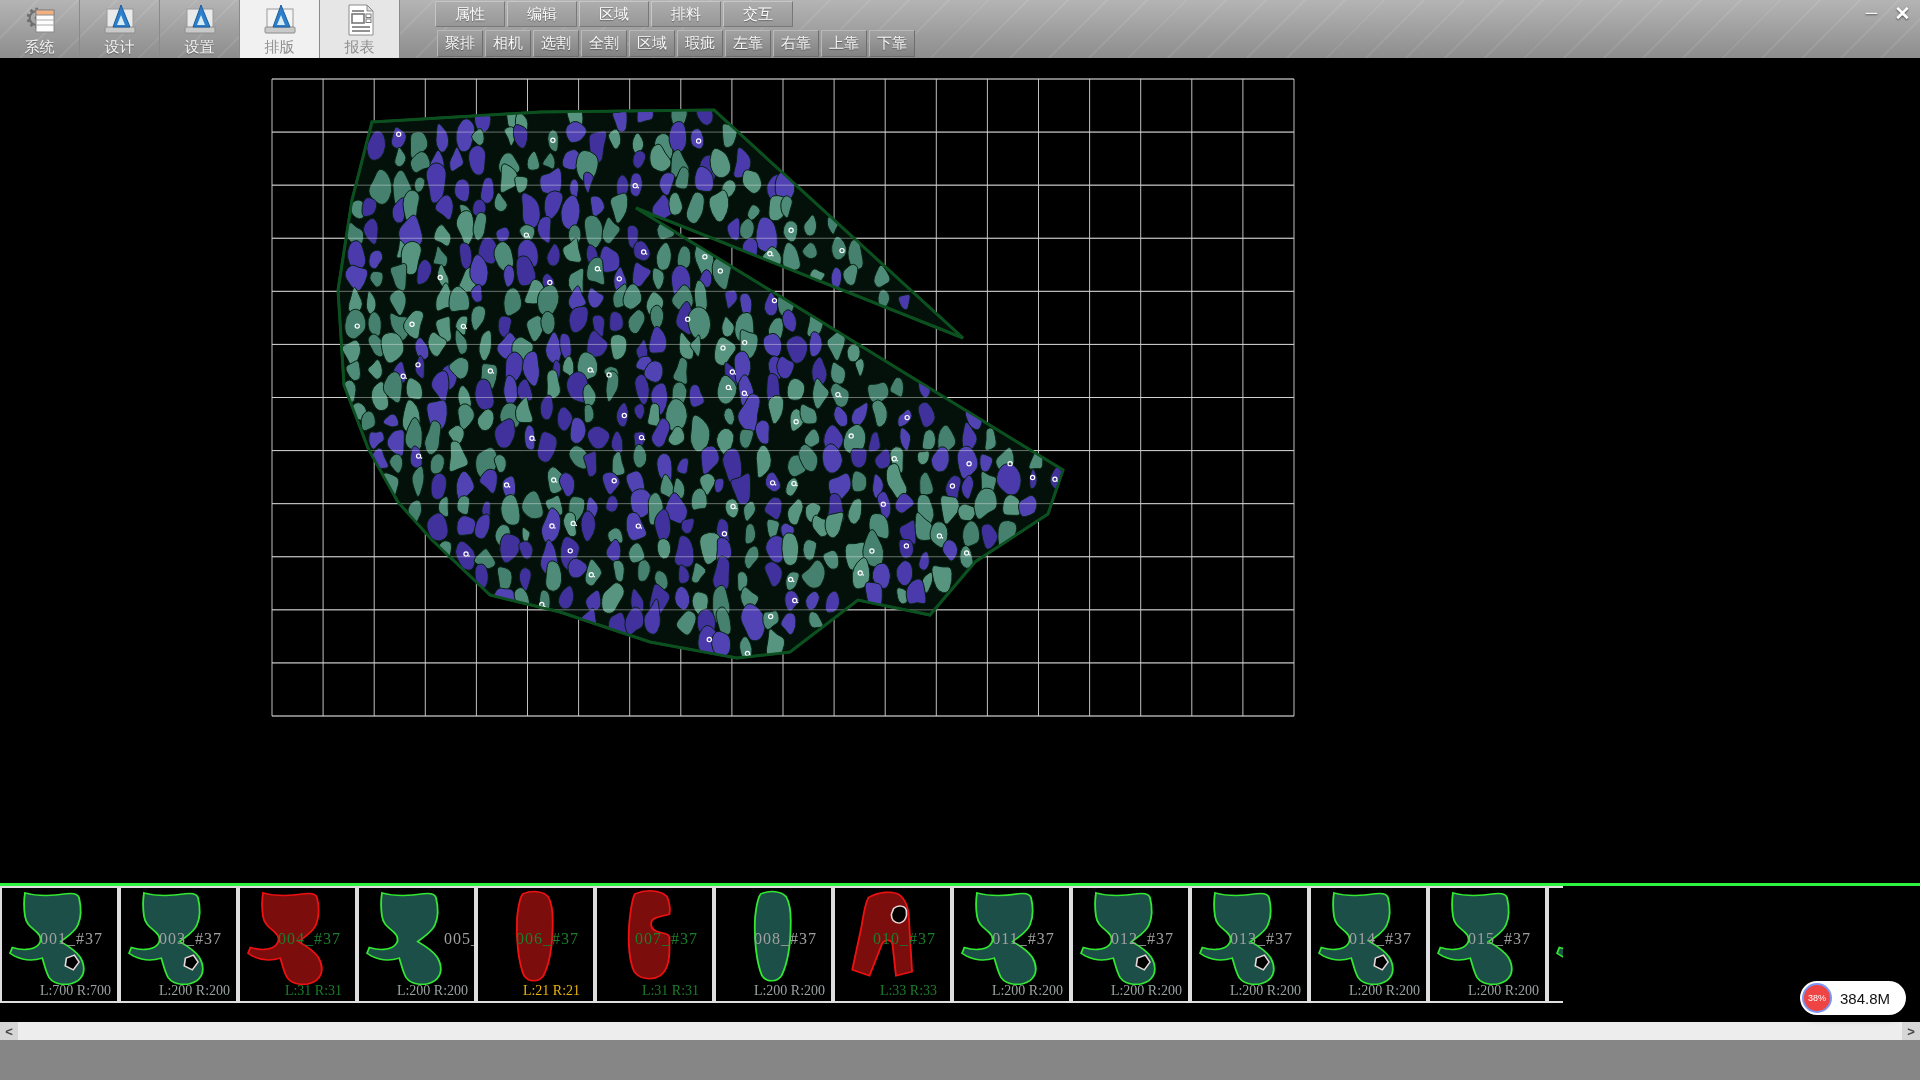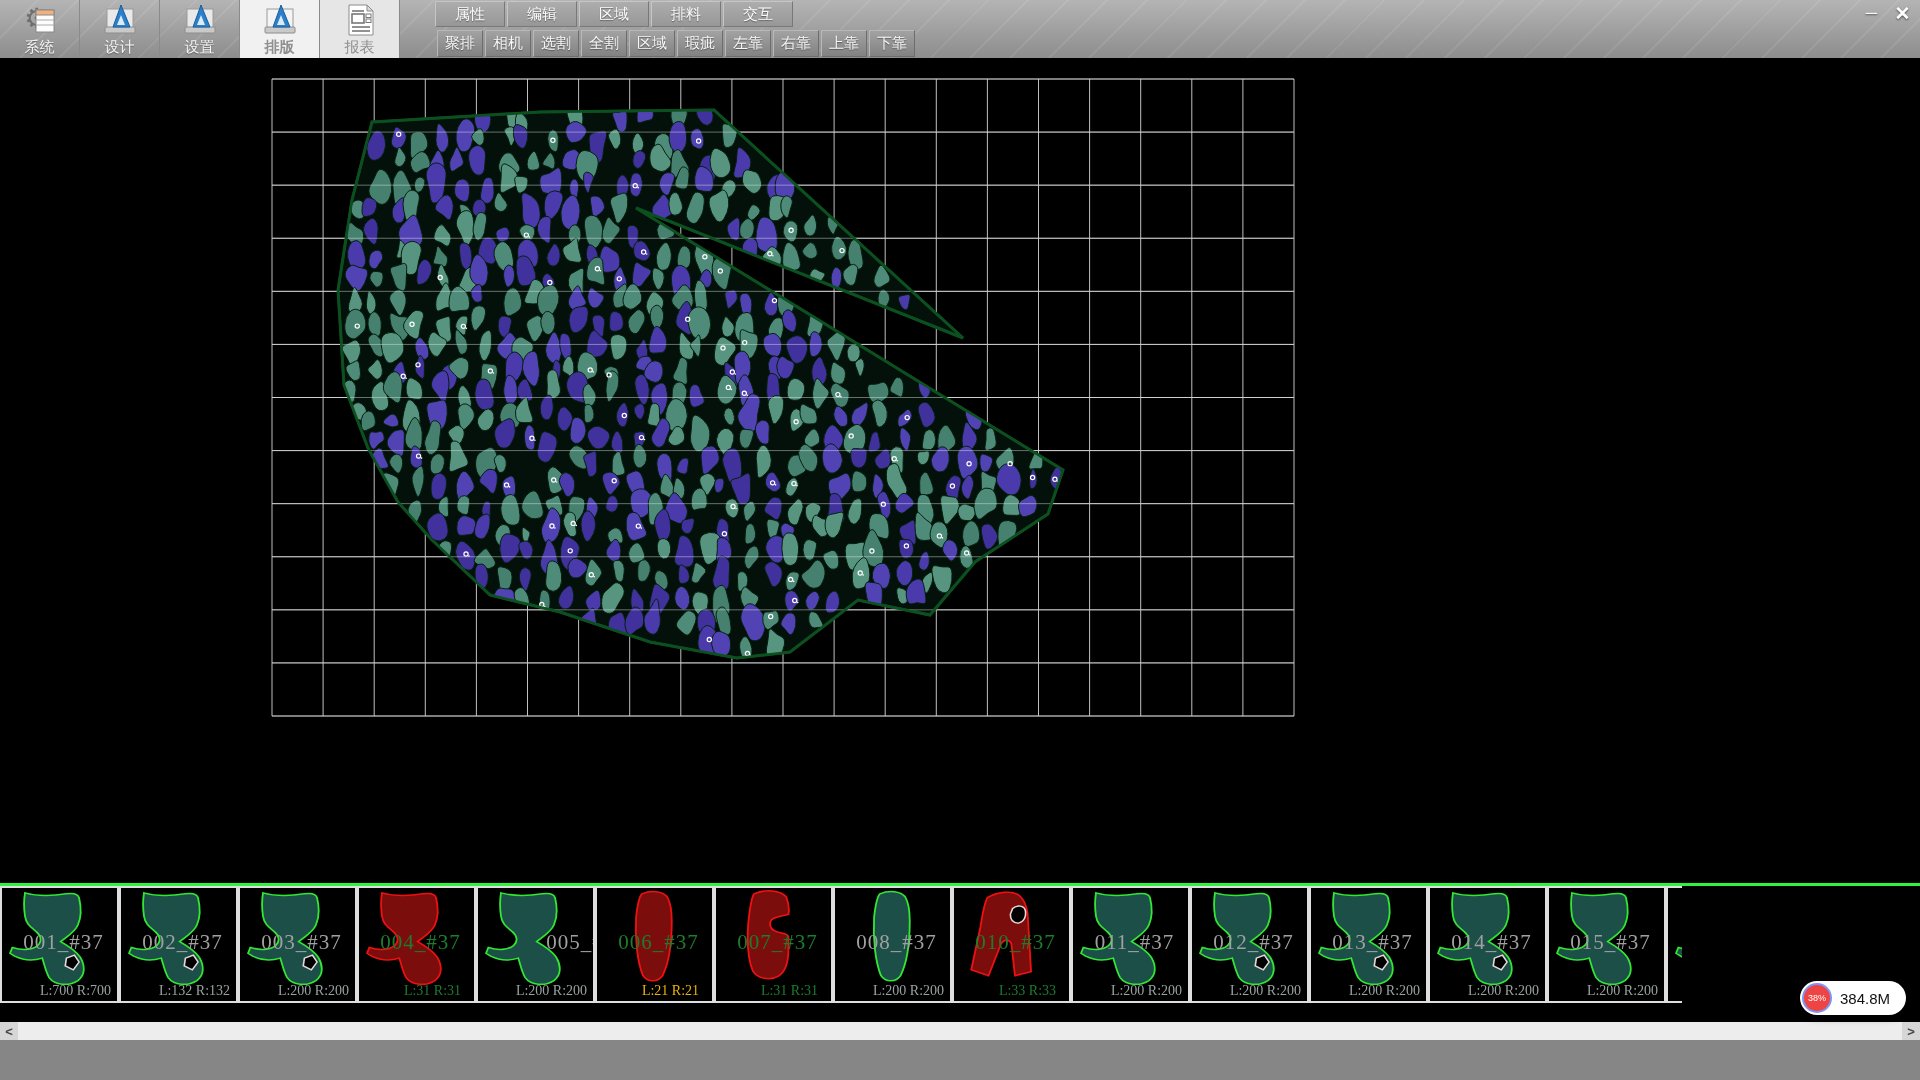--- a/index.html
+++ b/index.html
@@ -11,21 +11,21 @@
     background:linear-gradient(#b4b4b4,#8d8d8d);
     border-bottom:1px solid #6e6e6e;}
   #toolbar .texture{position:absolute;inset:0;
     background:repeating-linear-gradient(135deg,transparent 0 26px,rgba(255,255,255,.08) 26px 28px);
     pointer-events:none;}
   .tabs{position:absolute;left:0;top:0;height:58px;display:flex;}
   .tab{width:80px;height:58px;box-sizing:border-box;border-right:1px solid #8a8a8a;
     display:flex;flex-direction:column;align-items:center;justify-content:flex-start;cursor:default;}
   .tab .icon{height:36px;margin-top:2px;display:flex;align-items:center;justify-content:center;}
   .tab-label{font-size:15px;color:#f4f4f4;text-shadow:0 1px 1px rgba(0,0,0,.35);line-height:18px;}
-  .tab.light{background:#f1f1f1;font-weight:bold;}
+  .tab.light{background:#f1f1f1;}
   .tab.light .tab-label{color:#8f8f8f;text-shadow:none;}
   .tab.report{background:#e6e6e6;}
   .tab.report .tab-label{color:#8f8f8f;text-shadow:none;}
 
   .menu-row{position:absolute;left:435px;top:1px;height:27px;display:flex;}
   .menu-btn{width:70px;height:26px;margin-right:2px;box-sizing:border-box;
     background:linear-gradient(#adadad,#979797);
     border:1px solid #c6c6c6;border-right-color:#787878;border-bottom-color:#787878;
     color:#fbfbfb;font-size:15px;text-shadow:0 1px 1px rgba(0,0,0,.4);
     display:flex;align-items:center;justify-content:center;cursor:default;}
@@ -45,22 +45,22 @@
   #canvas{position:absolute;left:0;top:58px;width:1920px;height:825px;background:#000;}
   #main-svg{position:absolute;left:0;top:0;}
 
   
   #strip{position:absolute;left:0;top:883px;width:1920px;height:139px;background:#000;
     border-top:3px solid #2ef23e;box-sizing:border-box;display:flex;align-items:flex-start;}
   .cell{position:relative;width:119px;height:117px;box-sizing:border-box;flex:0 0 auto;
     border:2px solid #dfdfdf;background:#000;overflow:hidden;cursor:default;}
   .cell svg{position:absolute;left:0;top:0;width:115px;height:113px;}
   .cell.partial{width:16px;border-right:none;}
-  .ptitle{position:absolute;top:42px;left:4px;width:100%;text-align:center;
-    font-family:"Liberation Serif","DejaVu Serif",serif;font-size:21px;letter-spacing:1px;}
+  .ptitle{position:absolute;top:42px;left:12px;width:100%;text-align:center;
+    font-family:"Liberation Serif","DejaVu Serif",serif;font-size:16px;letter-spacing:1px;}
   .pcount{position:absolute;bottom:2px;left:16px;width:100%;text-align:center;
     font-family:"Liberation Serif","DejaVu Serif",serif;font-size:14px;}
 
   
   #pill{position:absolute;right:14px;top:981px;height:34px;min-width:94px;background:#fff;
     border-radius:17px;display:flex;align-items:center;z-index:20;
     box-shadow:0 2px 8px rgba(0,0,0,.45);padding-right:12px;}
   #pill .pct{width:30px;height:30px;margin-left:2px;border-radius:50%;
     background:#ef4444;border:2px solid #7d96f2;box-sizing:border-box;
     color:#fff;font-size:9px;display:flex;align-items:center;justify-content:center;}
@@ -849,28 +849,20 @@
   <div id="strip">
   <div class="cell">
     <svg viewBox="0 0 100 116" width="115" height="113" preserveAspectRatio="none">
       <path class="shape" stroke-width="1.6" d="M20,5 C32,9 44,8 56,6 C62,5 66,6 67,10 C69,20 69,30 66,38 C63,46 56,50 51,55 C57,59 64,64 68,71 C72,79 73,89 66,95 C58,101 46,100 41,92 C38,86 37,79 35,72 C27,75 18,74 11,70 L7,67 L9,61 C17,64 26,64 31,59 C35,55 34,49 30,45 C25,40 21,37 20,29 C19,21 19,12 20,5 Z" fill="#1d4f49" stroke="#32e632"></path>
       <path class="hole" fill="#000" stroke-width="1.4" style="" d="M56,72 L63,69 L67,76 L62,84 L55,80 Z" stroke="#e8d8d8"></path>
     </svg>
     <div class="ptitle" style="color: rgb(160, 160, 160);">001_#37</div>
     <div class="pcount" style="color: rgb(152, 162, 162);">L:700 R:700</div>
   </div>
 
-  <div class="cell">
-    <svg viewBox="0 0 100 116" width="115" height="113" preserveAspectRatio="none">
-      <path class="shape" stroke-width="1.6" d="M20,5 C32,9 44,8 56,6 C62,5 66,6 67,10 C69,20 69,30 66,38 C63,46 56,50 51,55 C57,59 64,64 68,71 C72,79 73,89 66,95 C58,101 46,100 41,92 C38,86 37,79 35,72 C27,75 18,74 11,70 L7,67 L9,61 C17,64 26,64 31,59 C35,55 34,49 30,45 C25,40 21,37 20,29 C19,21 19,12 20,5 Z" fill="#1d4f49" stroke="#32e632"></path>
-      <path class="hole" fill="#000" stroke-width="1.4" style="" d="M56,72 L63,69 L67,76 L62,84 L55,80 Z" stroke="#e8d8d8"></path>
-    </svg>
-    <div class="ptitle" style="color: rgb(160, 160, 160);">002_#37</div>
-    <div class="pcount" style="color: rgb(152, 162, 162);">L:132 R:132</div>
-  </div>
 
   <div class="cell">
     <svg viewBox="0 0 100 116" width="115" height="113" preserveAspectRatio="none">
       <path class="shape" stroke-width="1.6" d="M20,5 C32,9 44,8 56,6 C62,5 66,6 67,10 C69,20 69,30 66,38 C63,46 56,50 51,55 C57,59 64,64 68,71 C72,79 73,89 66,95 C58,101 46,100 41,92 C38,86 37,79 35,72 C27,75 18,74 11,70 L7,67 L9,61 C17,64 26,64 31,59 C35,55 34,49 30,45 C25,40 21,37 20,29 C19,21 19,12 20,5 Z" fill="#1d4f49" stroke="#32e632"></path>
       <path class="hole" fill="#000" stroke-width="1.4" style="" d="M56,72 L63,69 L67,76 L62,84 L55,80 Z" stroke="#e8d8d8"></path>
     </svg>
     <div class="ptitle" style="color: rgb(160, 160, 160);">003_#37</div>
     <div class="pcount" style="color: rgb(152, 162, 162);">L:200 R:200</div>
   </div>
 

